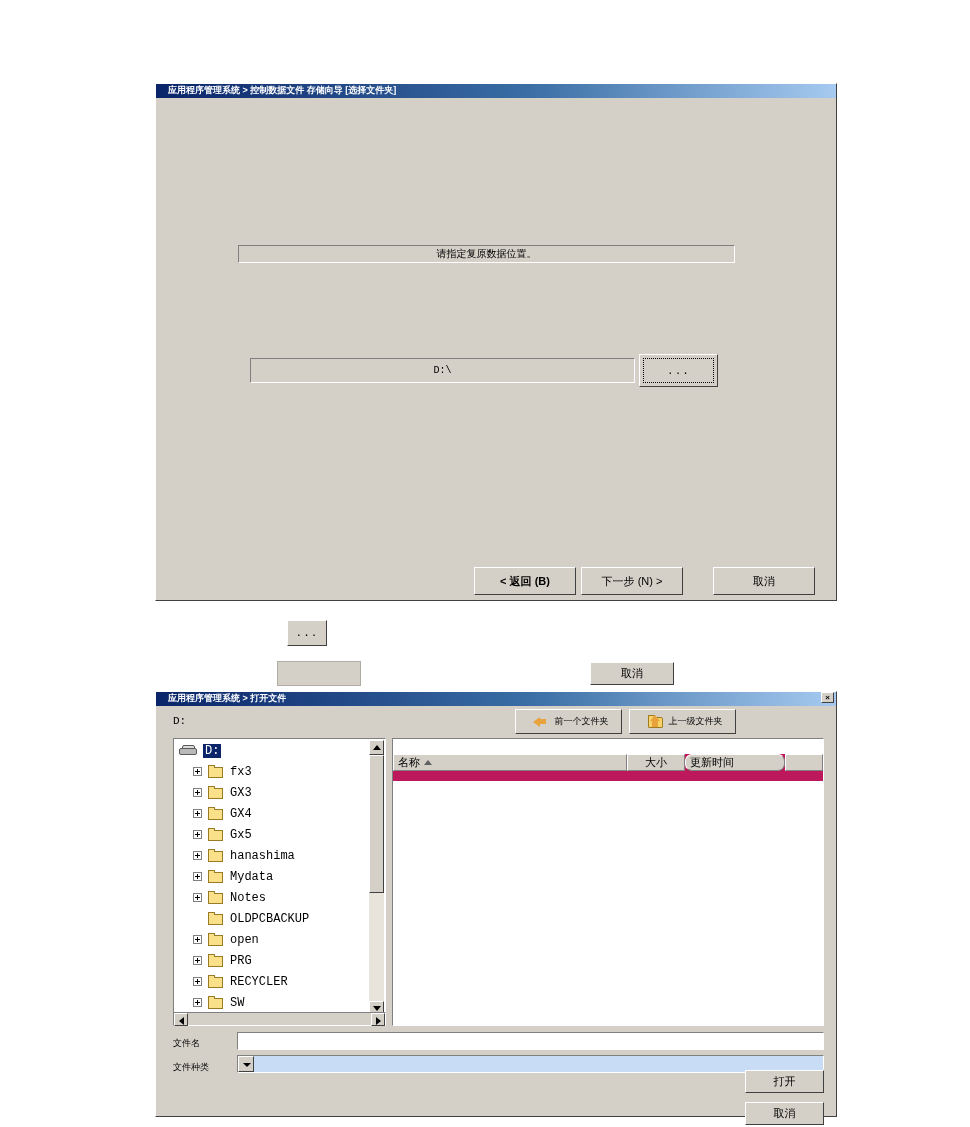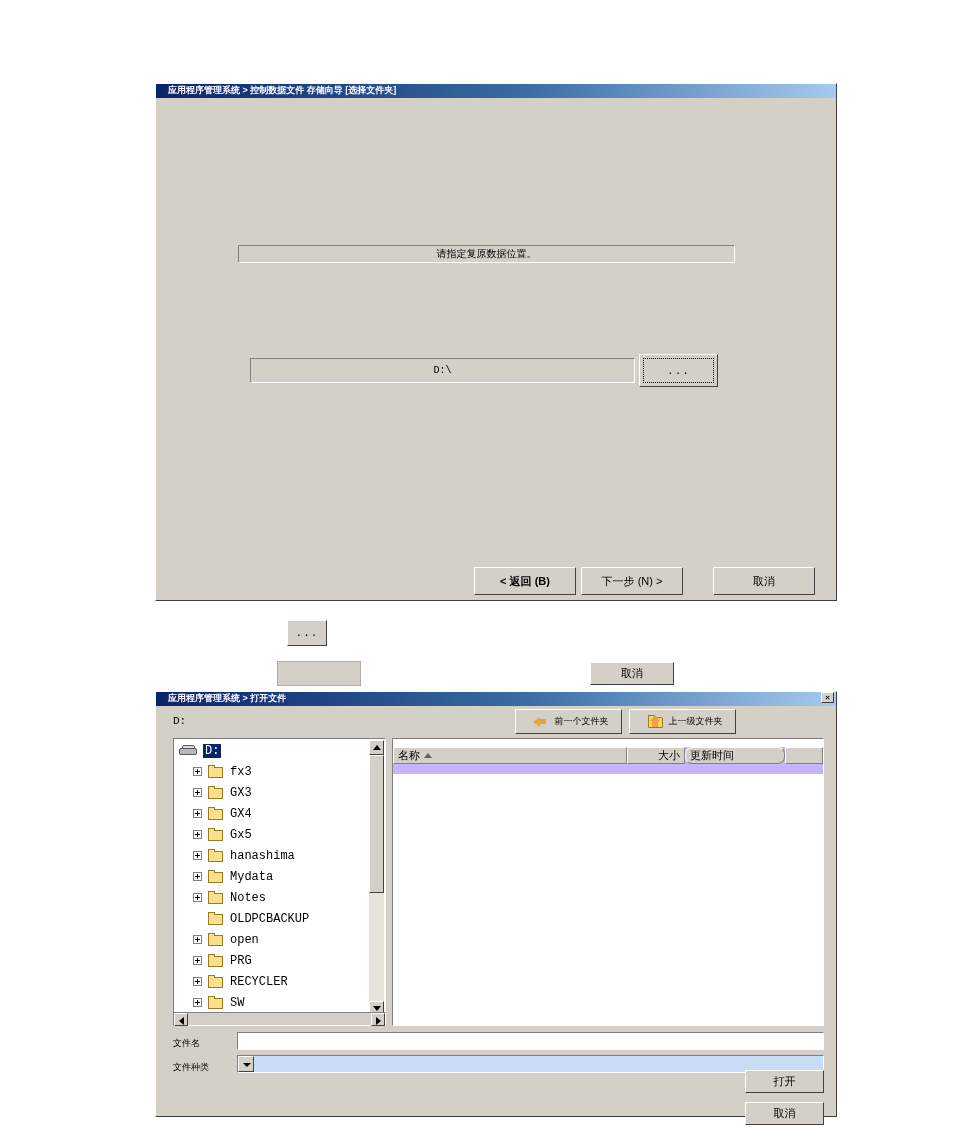--- a/index.html
+++ b/index.html
@@ -442,25 +442,25 @@
 
   
   #list-panel {
     position: absolute;
     left: 236px; top: 32px;
     width: 432px; height: 288px;
     background: #ffffff;
   }
   #list-header {
     position: absolute;
-    left: 0; top: 8px;
+    left: 0; top: 15px;
     width: 100%;
     height: 27px;
     display: flex;
-    background: #c4b5fd;
+    background: #be185d;
   }
   .col-head {
     height: 17px;
     background: #d4d0c8;
     border-top: 1px solid #ffffff;
     border-left: 1px solid #ffffff;
     border-right: 1px solid #808080;
     border-bottom: 1px solid #808080;
     box-sizing: border-box;
     display: flex;
@@ -745,21 +745,21 @@
           <span class="hsb-arrow-r"></span>
         </div>
     </div>
 
     <div id="list-panel" class="sunken-white">
       <div id="list-header">
         <div class="col-head" style="width:234px;">
           <span>名称</span>
           <span class="sort-arrow"></span>
         </div>
-        <div class="col-head" style="width:58px;justify-content:flex-end;padding-right:4px;">
+        <div class="col-head" style="width:58px;justify-content:center;padding-right:4px;">
           <span>大小</span>
         </div>
         <div class="col-head" style="width:100px;border-radius:7px;">
           <span>更新时间</span>
         </div>
         <div class="col-head" style="flex:1 1 auto;"></div>
       </div>
     </div>
 
     <div class="field-label" id="lbl-filename">文件名</div>

